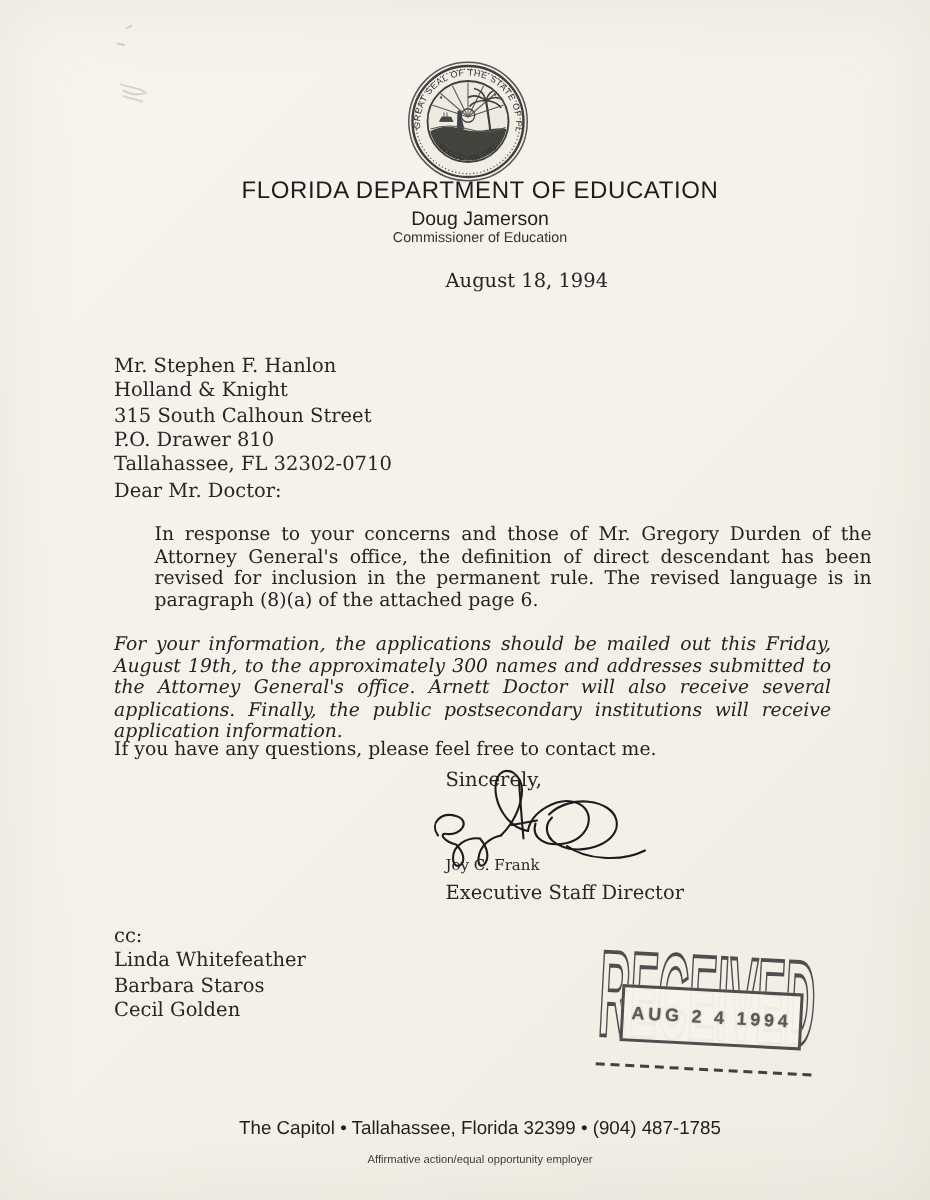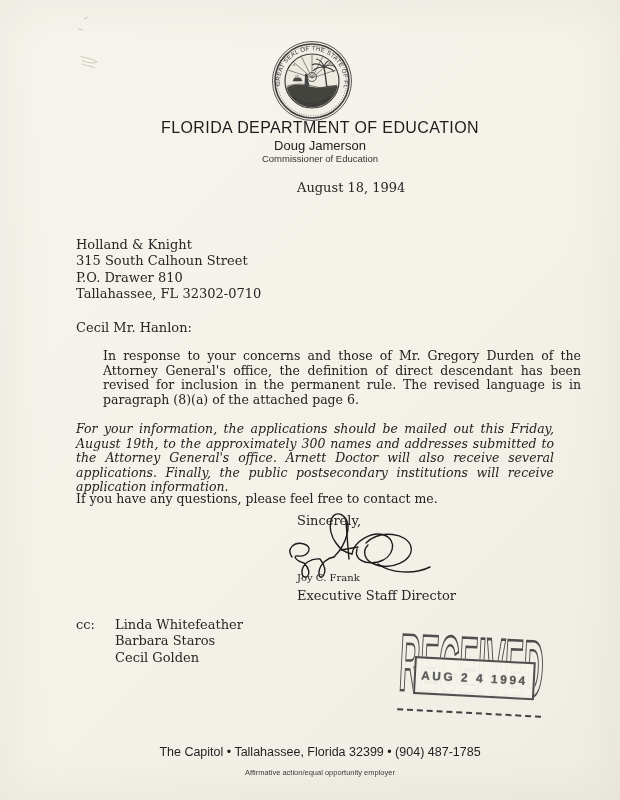--- a/index.html
+++ b/index.html
@@ -32,21 +32,21 @@
   .para {
     left:76px; width:478px; font-size:12.5px; line-height:14.6px;
     text-align:justify; color:#222;
   }
   .p1 { top:349px;margin-left:27px; } .p2 { top:422px;font-style:italic; }
   .p3 { top:492px; width:478px; text-align:left; }
   .closing { top:513px; left:297px; font-size:13px; }
   .signer-name { top:572px; left:297px; font-size:10px; }
   .signer-title { top:588px; left:297px; font-size:13px; }
   
-  .cc { top:617px; left:76px; display:flex; font-size:13px; line-height:16.3px; }
+  .cc { top:617px; left:76px; display:flex; font-size:13px; line-height:16.3px;flex-direction:column; }
   .cc-label { width:39px; }
   
   .stamp { left:396px; top:630px; width:150px; height:92px; transform:rotate(3deg); }
   .stamp-box {
     position:absolute; left:18px; top:29px; width:117px; height:34px;
     background:rgba(245,242,234,0.96); border:2px solid #4e4e4e;
     display:flex; align-items:center; justify-content:center;
   }
   .stamp-date {
     font-family:"Liberation Sans",sans-serif; font-weight:bold; font-size:12px;
@@ -118,27 +118,28 @@
     </text>
   </svg>
 
   <div class="abs dept">FLORIDA DEPARTMENT OF EDUCATION</div>
   <div class="abs comm-name">Doug Jamerson</div>
   <div class="abs comm-title">Commissioner of Education</div>
 
   <div class="abs date">August 18, 1994</div>
 
   <div class="abs recipient">
+    <div>Mr. Stephen F. Hanlon</div>
     <div>Holland &amp; Knight</div>
     <div>315 South Calhoun Street</div>
     <div>P.O. Drawer 810</div>
     <div>Tallahassee, FL  32302-0710</div>
   </div>
 
-  <div class="abs salutation">Cecil Mr. Hanlon:</div>
+  <div class="abs salutation">Dear Mr. Doctor:</div>
 
   <div class="abs para p1">In response to your concerns and those of Mr. Gregory Durden of the Attorney General's office, the definition of direct descendant has been revised for inclusion in the permanent rule.  The revised language is in paragraph (8)(a) of the attached page 6.</div>
   <div class="abs para p2">For your information, the applications should be mailed out this Friday, August 19th, to the approximately 300 names and addresses submitted to the Attorney General's office.  Arnett Doctor will also receive several applications.  Finally, the public postsecondary institutions will receive application information.</div>
   <div class="abs para p3">If you have any questions, please feel free to contact me.</div>
 
   <div class="abs closing">Sincerely,</div>
 
   <svg class="abs" style="left:284px;top:501px;" width="172" height="84" viewBox="0 0 172 84">
     <g fill="none" stroke="#1c1c1c" stroke-width="1.4" stroke-linecap="round">
       <path d="M8,56 C2,48 10,40 20,43 C30,46 24,56 14,55 C8,54 12,60 20,62 C32,74 18,82 18,71 C18,62 28,57 36,58 C48,72 34,83 35,71 C36,62 44,57 50,56"></path>

